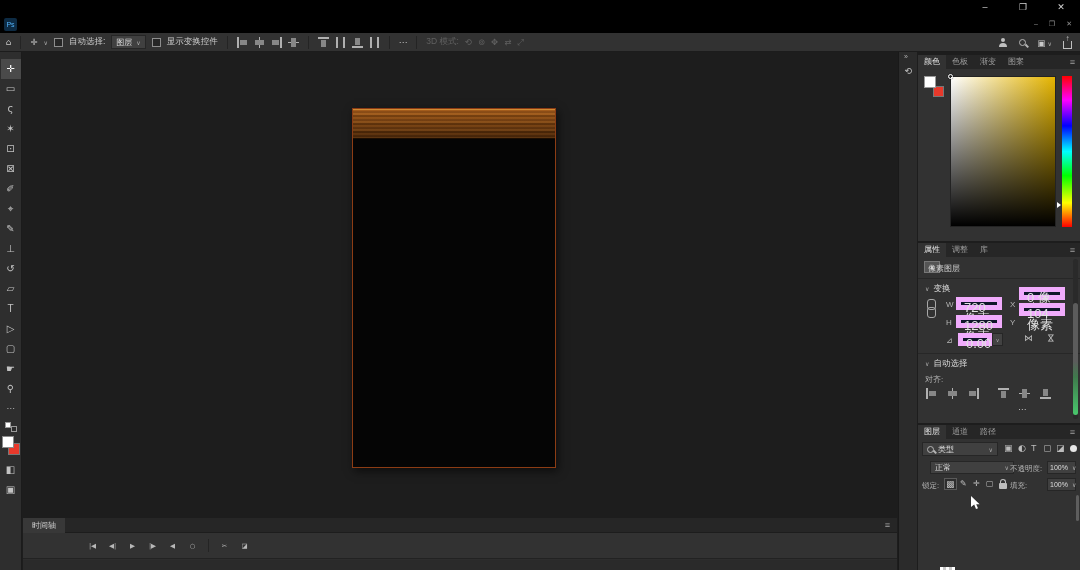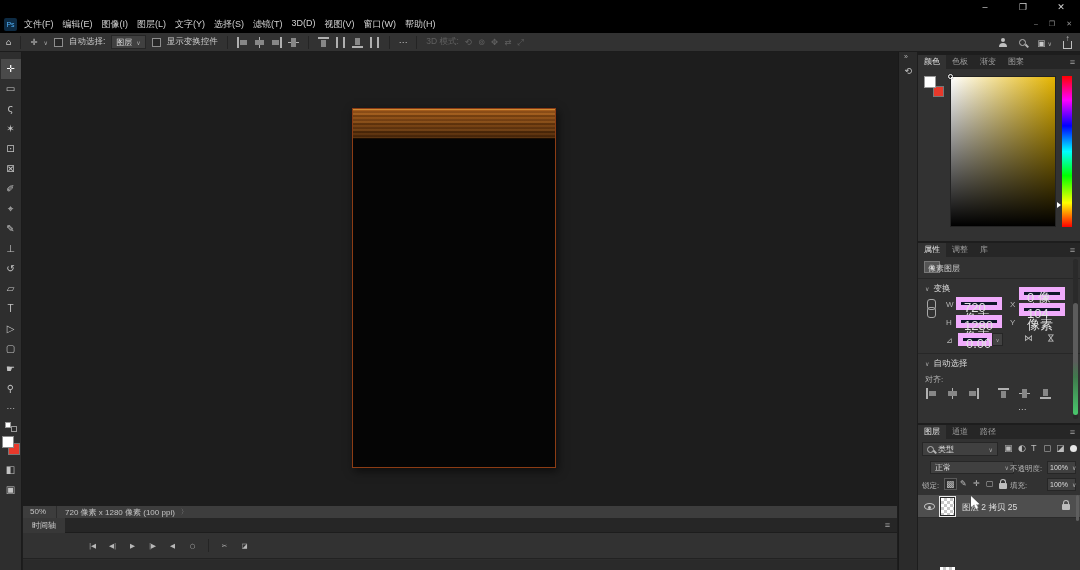--- a/index.html
+++ b/index.html
@@ -126,33 +126,20 @@
   
   .cursor{position:absolute;left:971px;top:496px;width:10px;height:14px;background:#fff;clip-path:polygon(0 0,0 11px,3.2px 8.6px,5px 13px,7px 12.2px,5.2px 8.2px,8.6px 8.2px);filter:drop-shadow(0 0 1px #000);z-index:50}
 </style>
 </head>
 <body>
 
 <div class="screen">
 
   <div class="titlebar">
     <div class="ps-logo">Ps</div>
-    <div class="menus">
-      <span>文件(F)</span>
-      <span>编辑(E)</span>
-      <span>图像(I)</span>
-      <span>图层(L)</span>
-      <span>文字(Y)</span>
-      <span>选择(S)</span>
-      <span>滤镜(T)</span>
-      <span>3D(D)</span>
-      <span>视图(V)</span>
-      <span>窗口(W)</span>
-      <span>帮助(H)</span>
-    </div>
     <div class="winctl">
       <span class="wc">–</span>
       <span class="wc">❐</span>
       <span class="wc">✕</span>
     </div>
     <div class="docctl">
       <span>–</span>
       <span>❐</span>
       <span>✕</span>
     </div>
@@ -229,25 +216,20 @@
     <span class="tool g">◧</span>
     <span class="tool g">▣</span>
   </div>
 
   <div class="canvas">
     <div class="doc">
       <div class="wood"></div>
     </div>
   </div>
 
-  <div class="statusbar">
-    <span class="zoomv">50%</span>
-    <span class="dims">720 像素 x 1280 像素 (100 ppi)</span>
-    <span class="chev2">〉</span>
-  </div>
 
   <div class="timeline">
     <div class="tl-head">
       <div class="tl-tab">时间轴</div>
       <span class="tl-menu">≡</span>
     </div>
     <div class="tl-body">
       <span class="tlbtn g">|◀</span>
       <span class="tlbtn g">◀|</span>
       <span class="tlbtn g">▶</span>
@@ -354,26 +336,20 @@
     <span class="fico g" style="left:26px;top:53px;border:1px solid #5a5a5a;background:#2d2d2d;padding:0 1px">▩</span>
     <span class="fico g" style="left:42px;top:54px;font-size:8px">✎</span>
     <span class="fico g" style="left:55px;top:54px;font-size:8px">✛</span>
     <span class="fico g" style="left:68px;top:54px;font-size:8px">▢</span>
     <span class="lockic" style="position:absolute;left:81px;top:58px"></span>
     <span class="plabel" style="left:92px;top:56px;font-size:7.5px">填充:</span>
     <span class="sel" style="position:absolute;left:129px;top:53px;width:29px;height:13px;font-size:7px;padding:0 2px">
       <span>100%</span>
       <span class="chev">∨</span>
     </span>
-    <div class="lrow selected" style="top:70px">
-      <span class="eye" style="position:absolute;left:6px;top:8px"></span>
-      <span class="thumb sel"></span>
-      <span class="lname">图层 2 拷贝 25</span>
-      <span class="lockic" style="position:absolute;right:10px;top:9px"></span>
-    </div>
     <div class="lrow" style="top:139px;height:6px;overflow:hidden;border-bottom:none">
       <span class="thumb" style="top:3px"></span>
     </div>
     <div class="lscroll"></div>
   </div>
 
   <div class="cursor"></div>
 
 </div>
 

